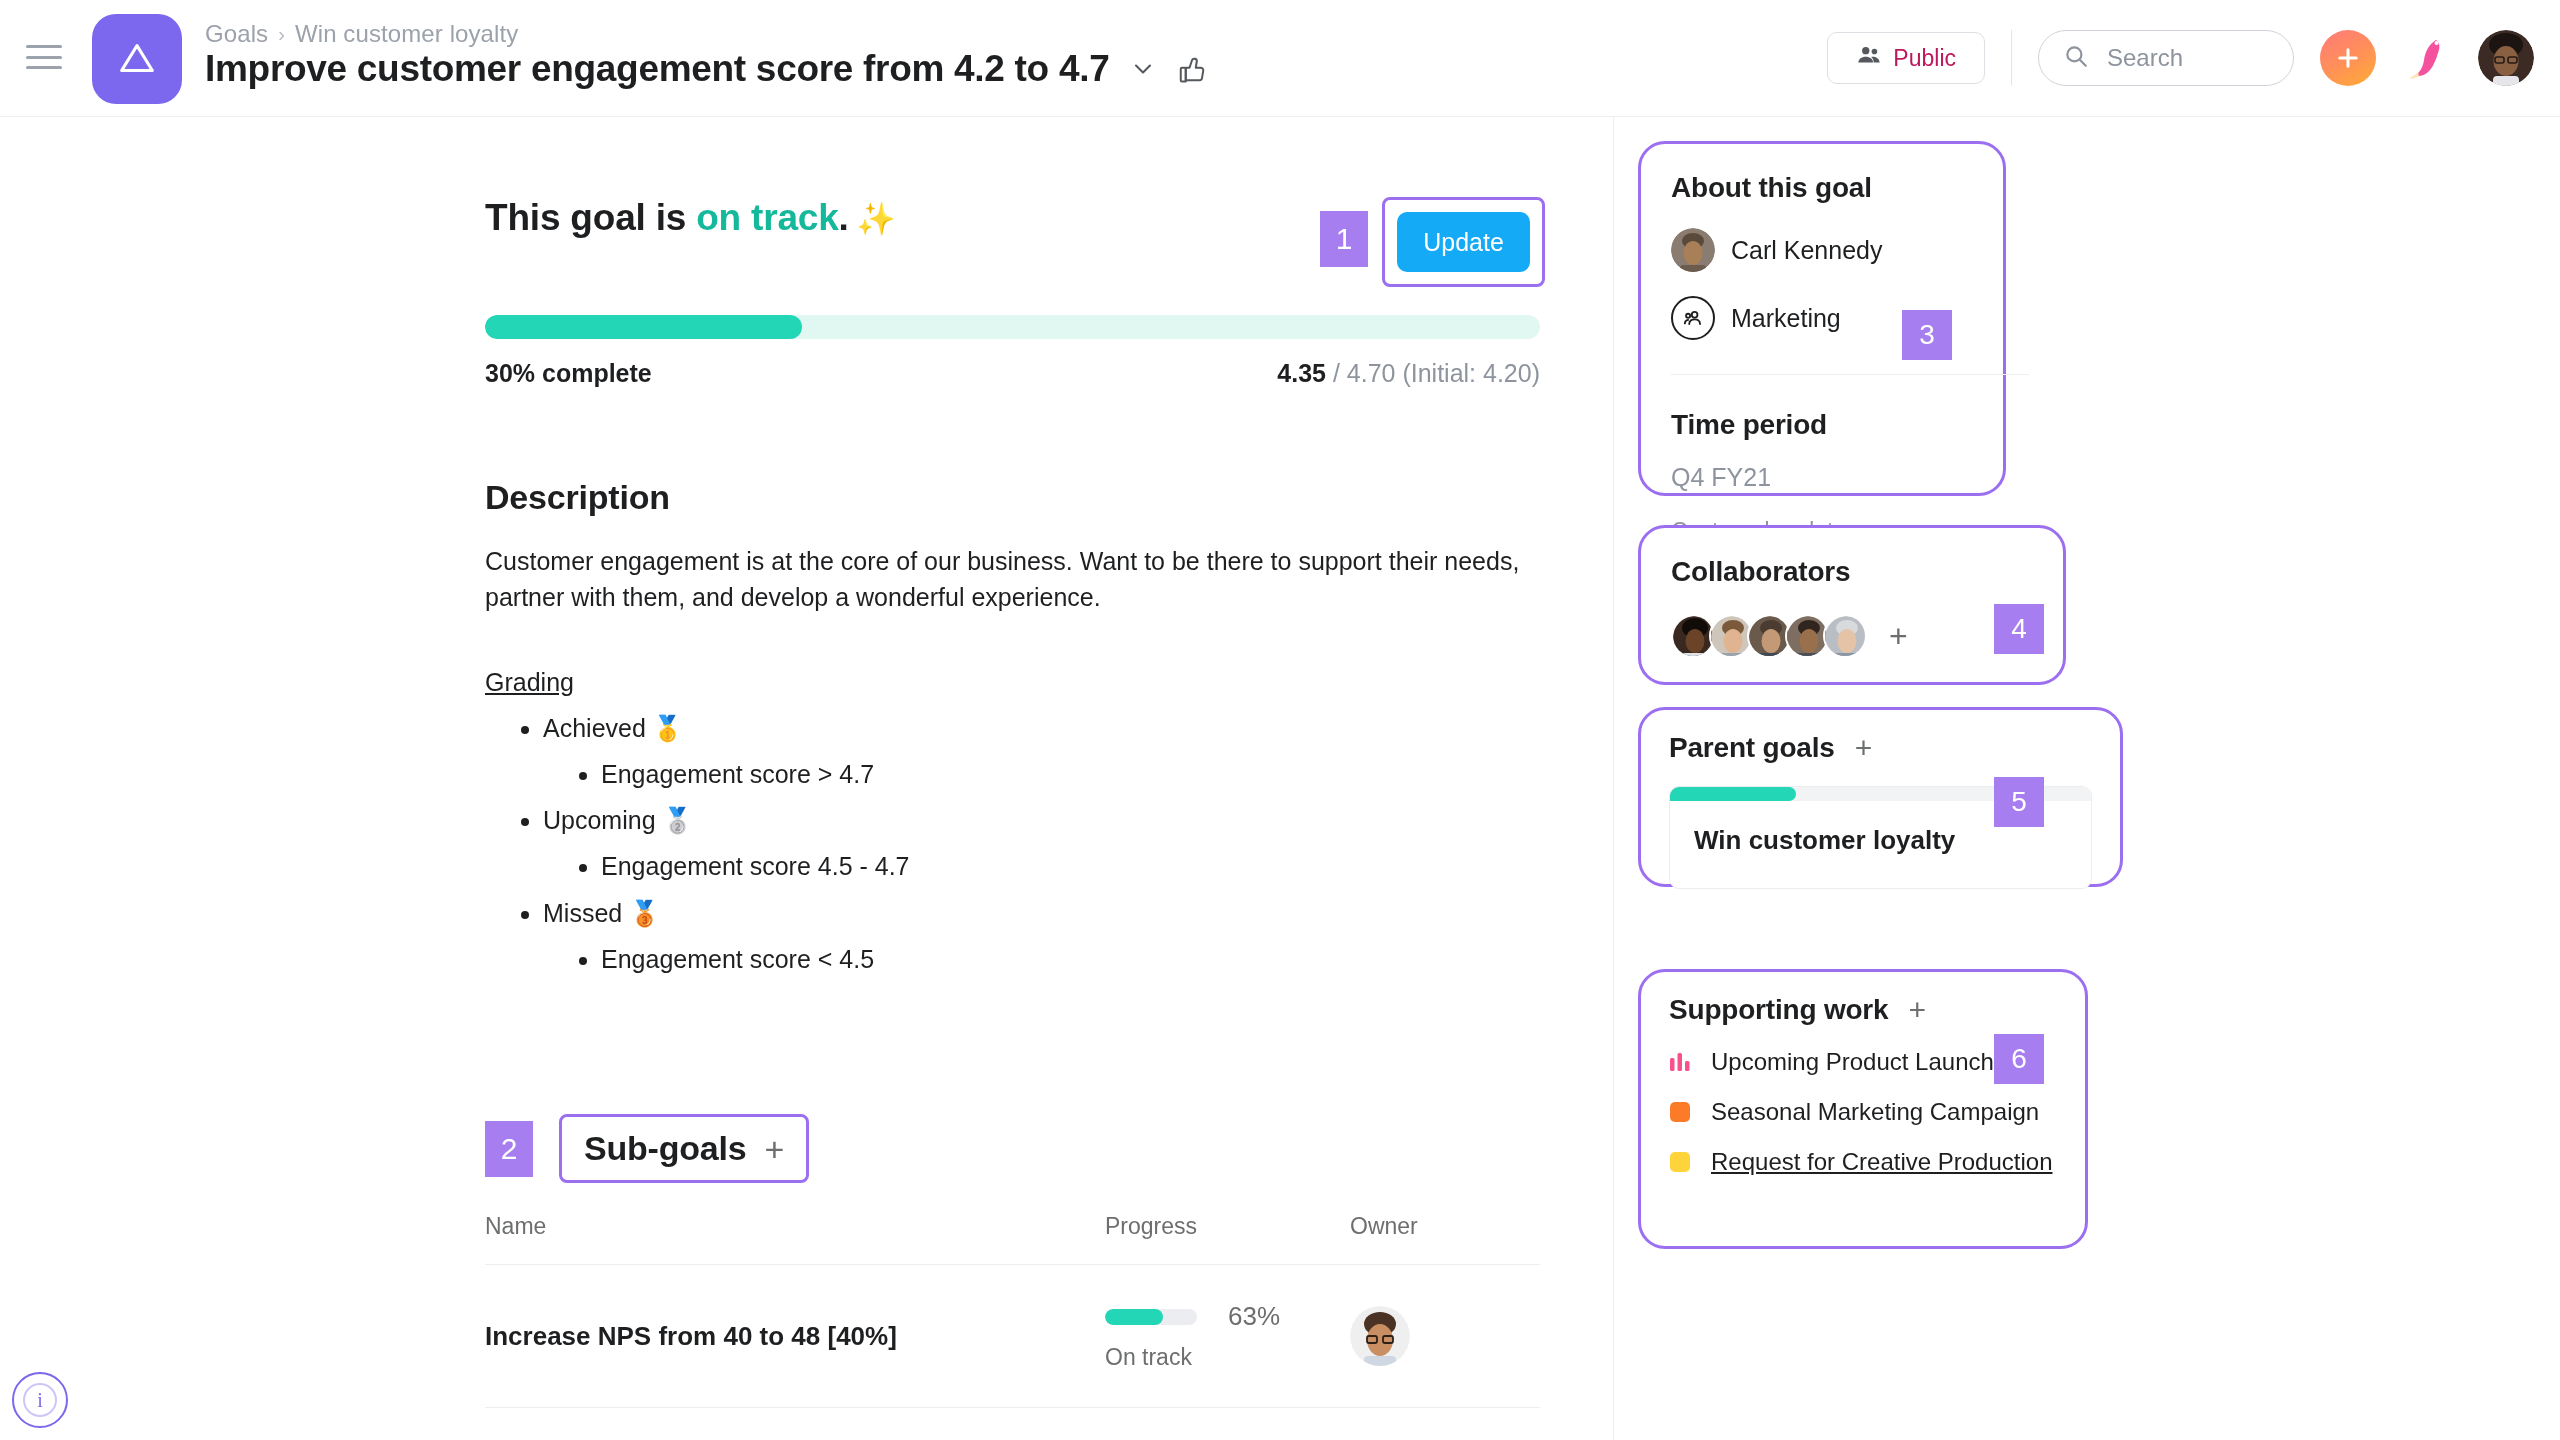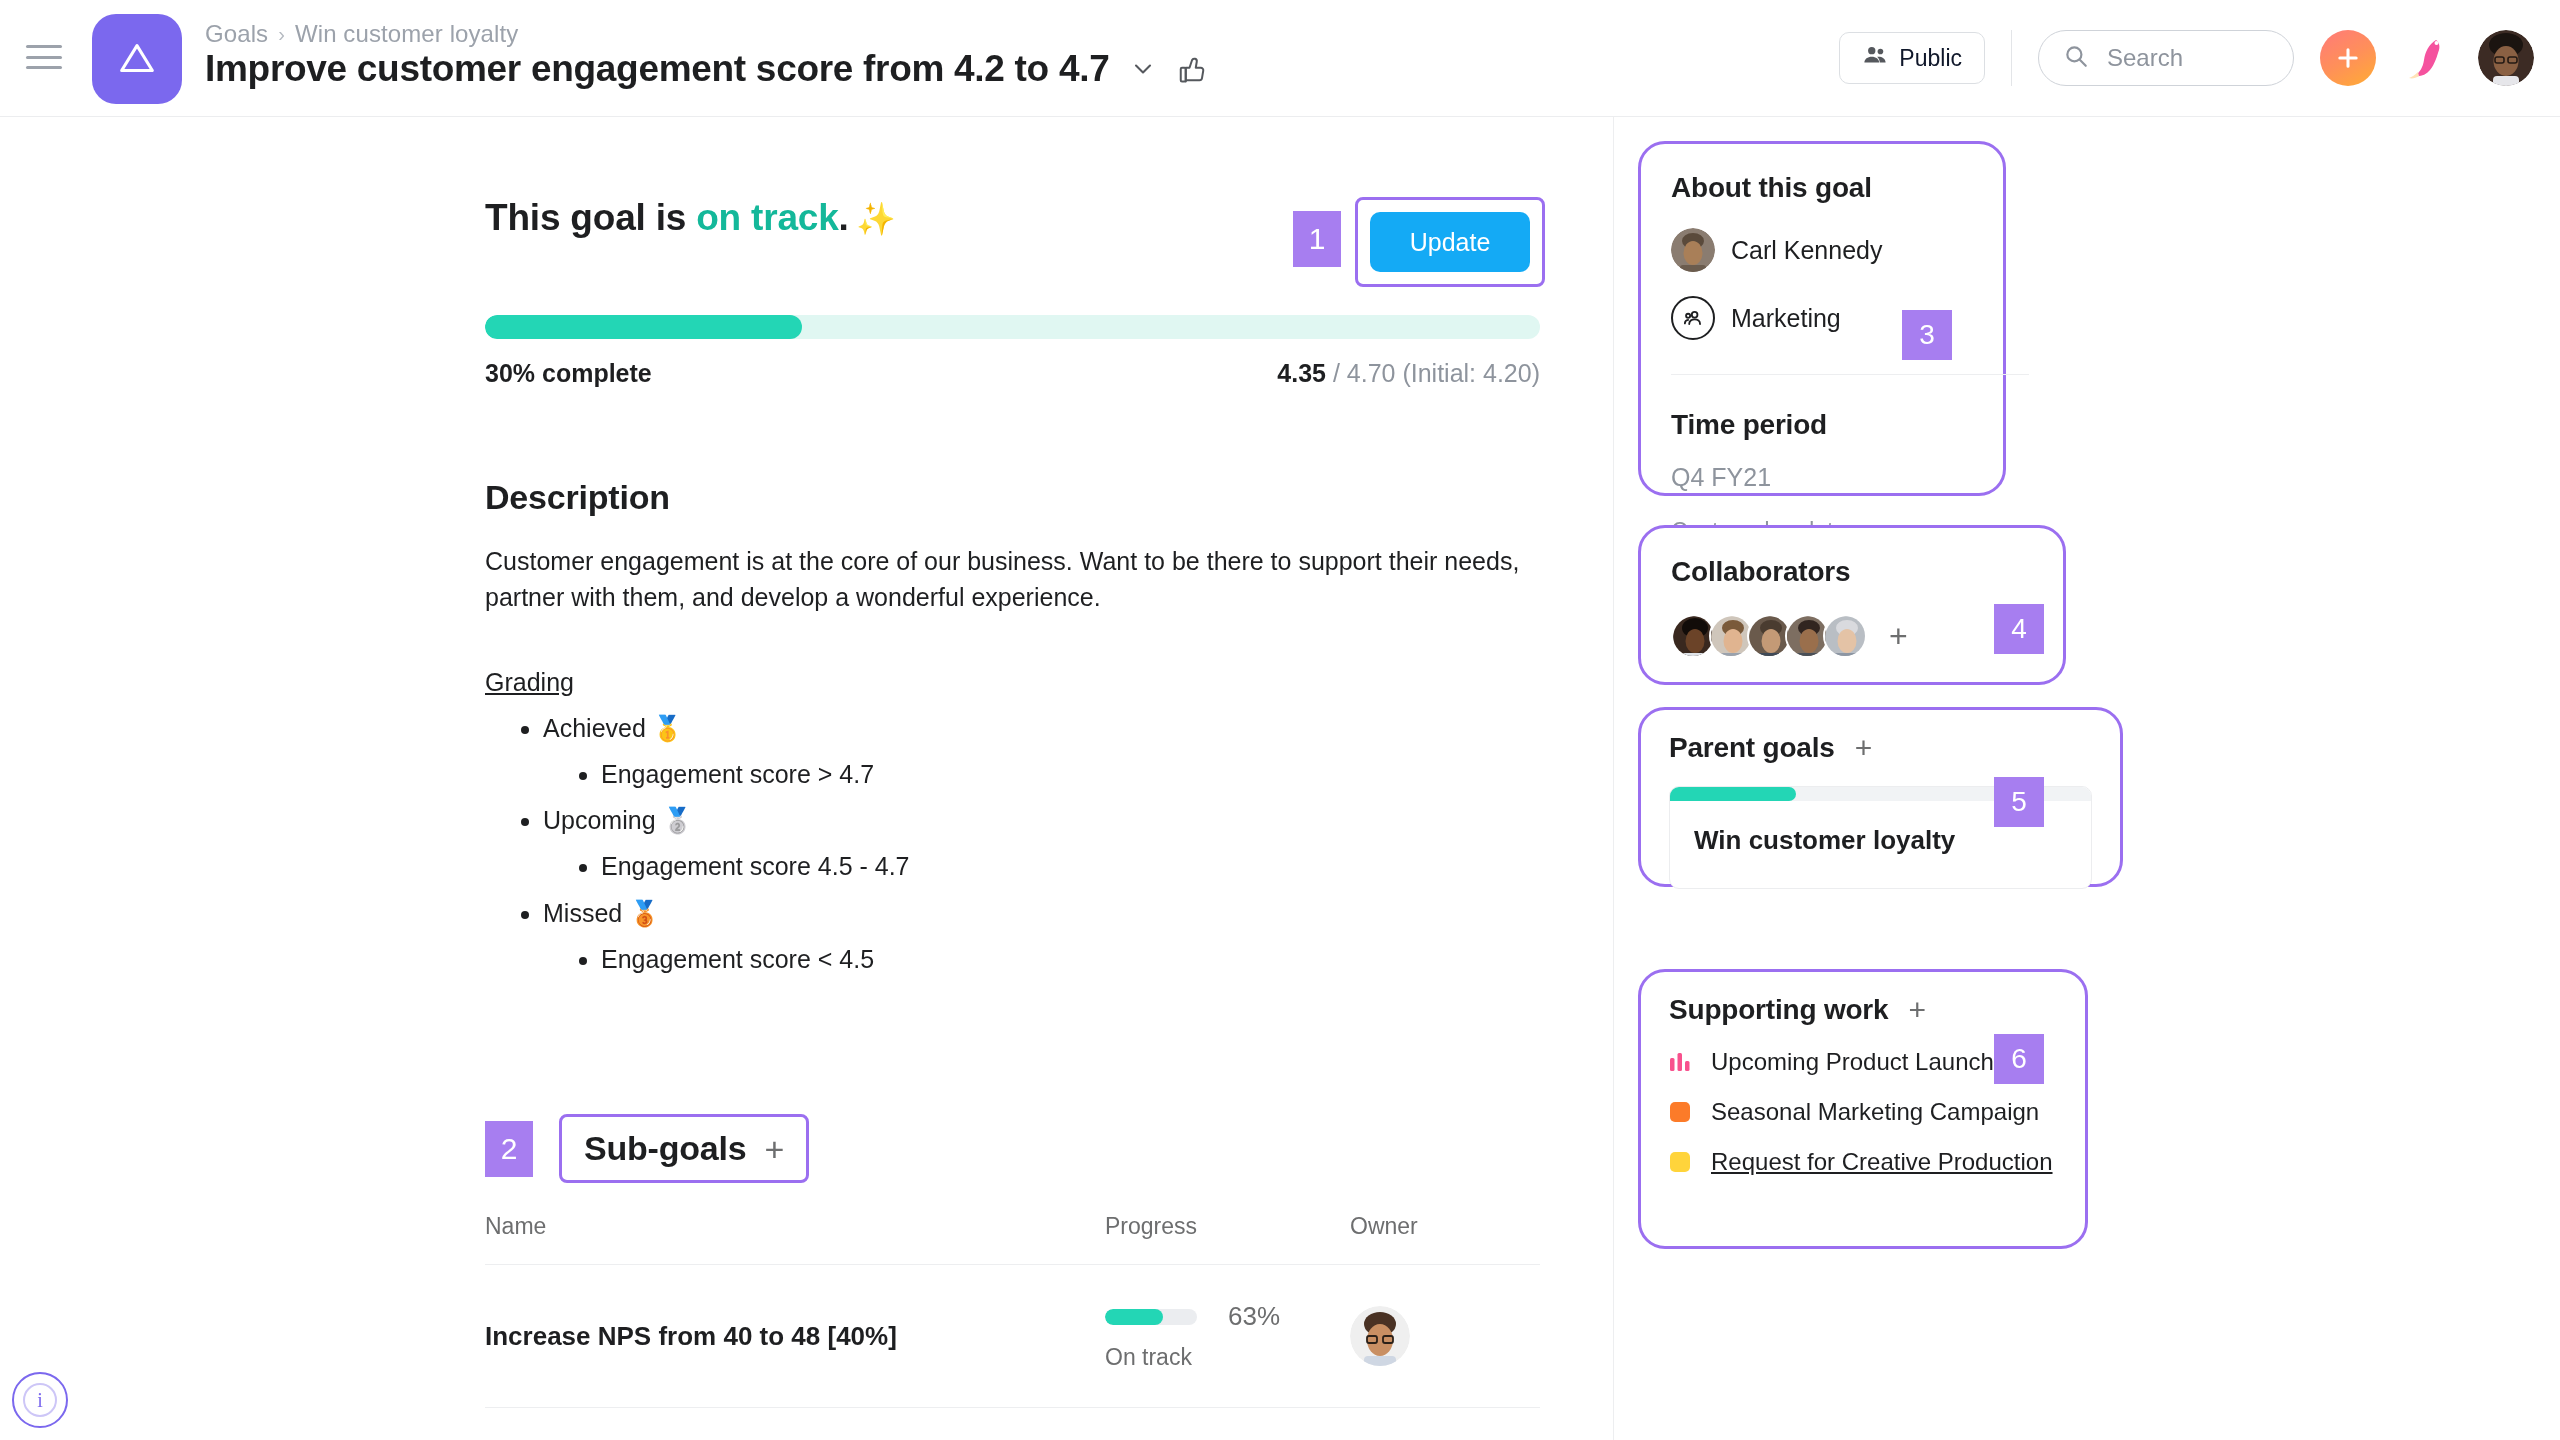--- a/index.html
+++ b/index.html
@@ -45,23 +45,23 @@
   }
   .page-title { font-size: 37px; font-weight: bold; color: #1e1f21; letter-spacing: -0.3px; }
   .chev, .thumb { cursor: pointer; display: flex; align-items: center; }
 
   .topbar-right {
     position: absolute; right: 26px; top: 22px;
     display: flex; align-items: center; gap: 0px; height: 72px;
   }
   .public-pill {
     display: flex; align-items: center; gap: 11px;
-    height: 52px; padding: 0 22px;
+    height: 52px; padding: 0 28px;
     border: 1.5px solid #dcdfe3; border-radius: 10px;
-    font-size: 23px; color: #0f172a; cursor: pointer; background: #fff;
+    font-size: 23px; color: #be185d; cursor: pointer; background: #fff;
   }
   .vdivider { width: 1px; height: 56px; background: #e3e5e8; margin: 0 26px; }
   .search-box {
     display: flex; align-items: center; gap: 18px;
     width: 256px; height: 56px; padding: 0 24px;
     border: 1.5px solid #cfd3d9; border-radius: 28px; background: #fff;
     cursor: text;
   }
   .search-box .ph { font-size: 24px; color: #8e949d; }
   .plus-btn {
@@ -92,21 +92,21 @@
   .sparkle { font-size: 32px; margin-left: 8px; }
 
   .update-wrap { position: relative; display: flex; align-items: flex-start; }
   .badge {
     display: inline-flex; align-items: center; justify-content: center;
     width: 48px; height: 56px; background: #a77ef0; color: #fff;
     font-size: 30px; font-weight: 400; line-height: 1;
   }
   .ann-box { border: 3px solid #9b6ff0; border-radius: 8px; padding: 12px; }
   .update-btn {
-    width: 160px; height: 60px; border-radius: 10px;
+    width: 133px; height: 60px; border-radius: 10px;
     background: #14aaf5; color: #fff; border: none;
     font-size: 25px; font-family: inherit; cursor: pointer;
     display: flex; align-items: center; justify-content: center;
   }
 
   .pbar-outer {
     margin-top: 22px; width: 1055px; height: 24px;
     border-radius: 12px; background: #e0f7f2; overflow: hidden;
   }
   .pbar-fill { height: 100%; border-radius: 12px; background: #23d6b5; }

